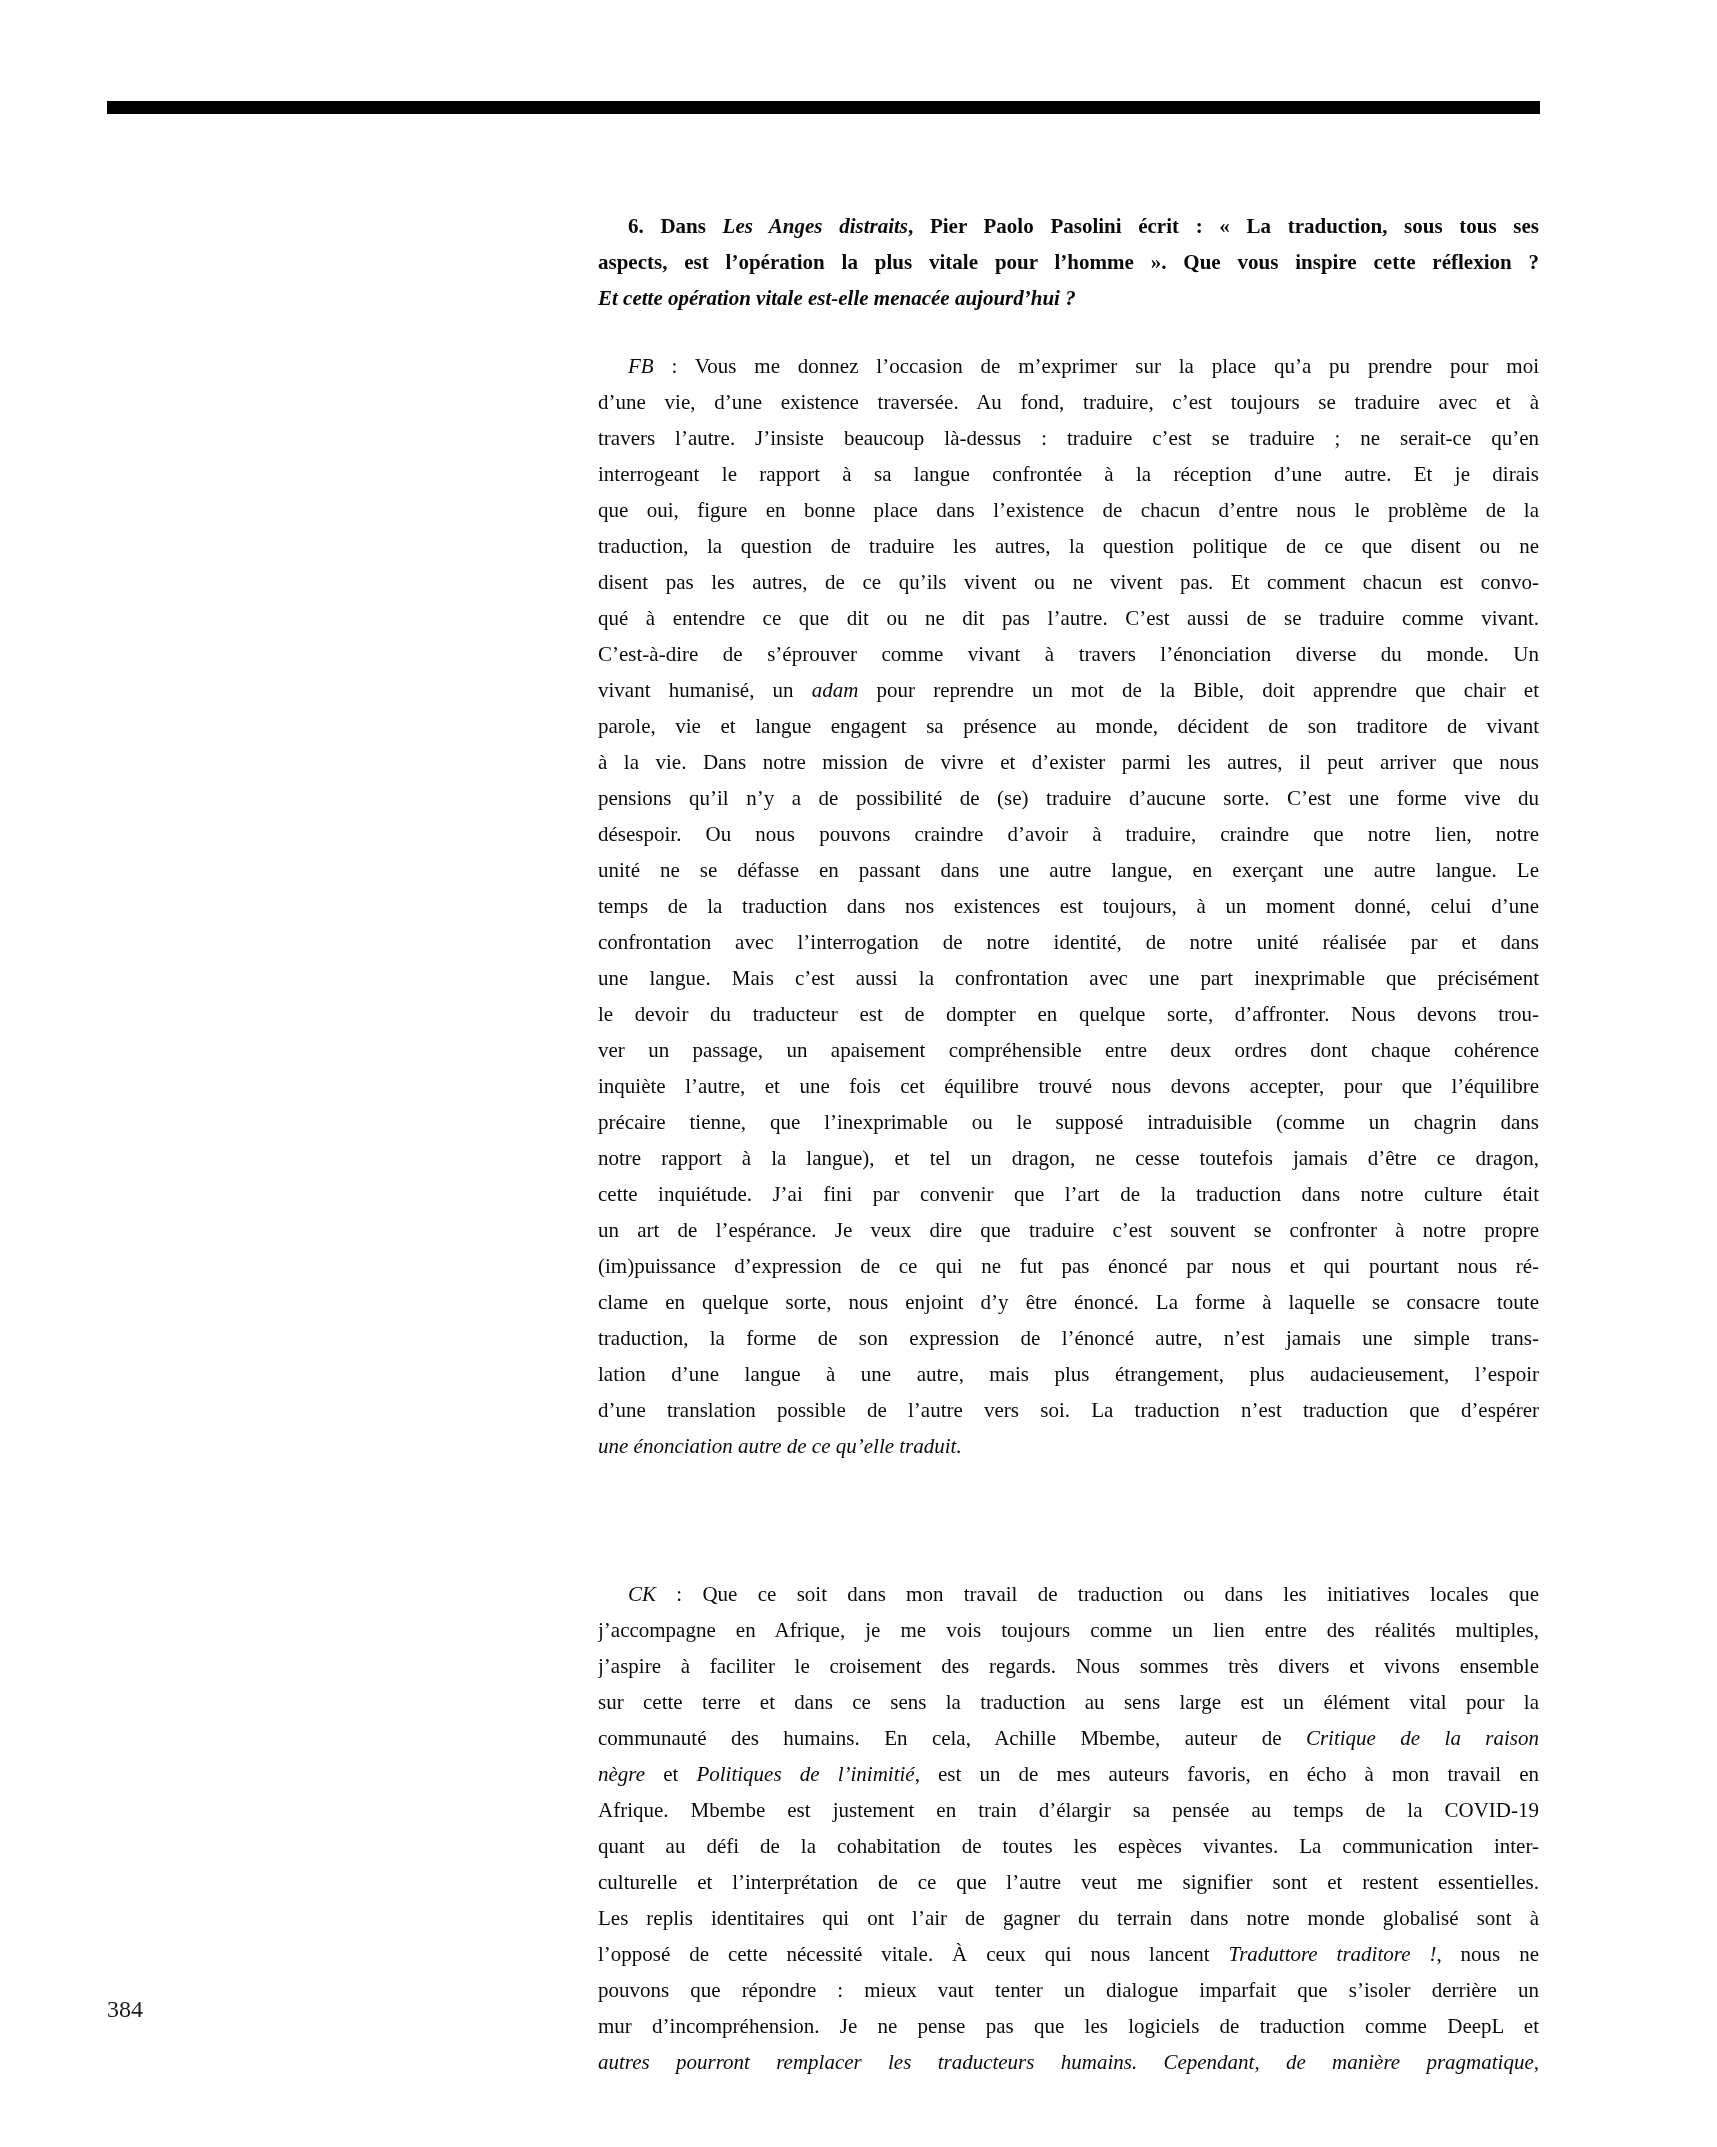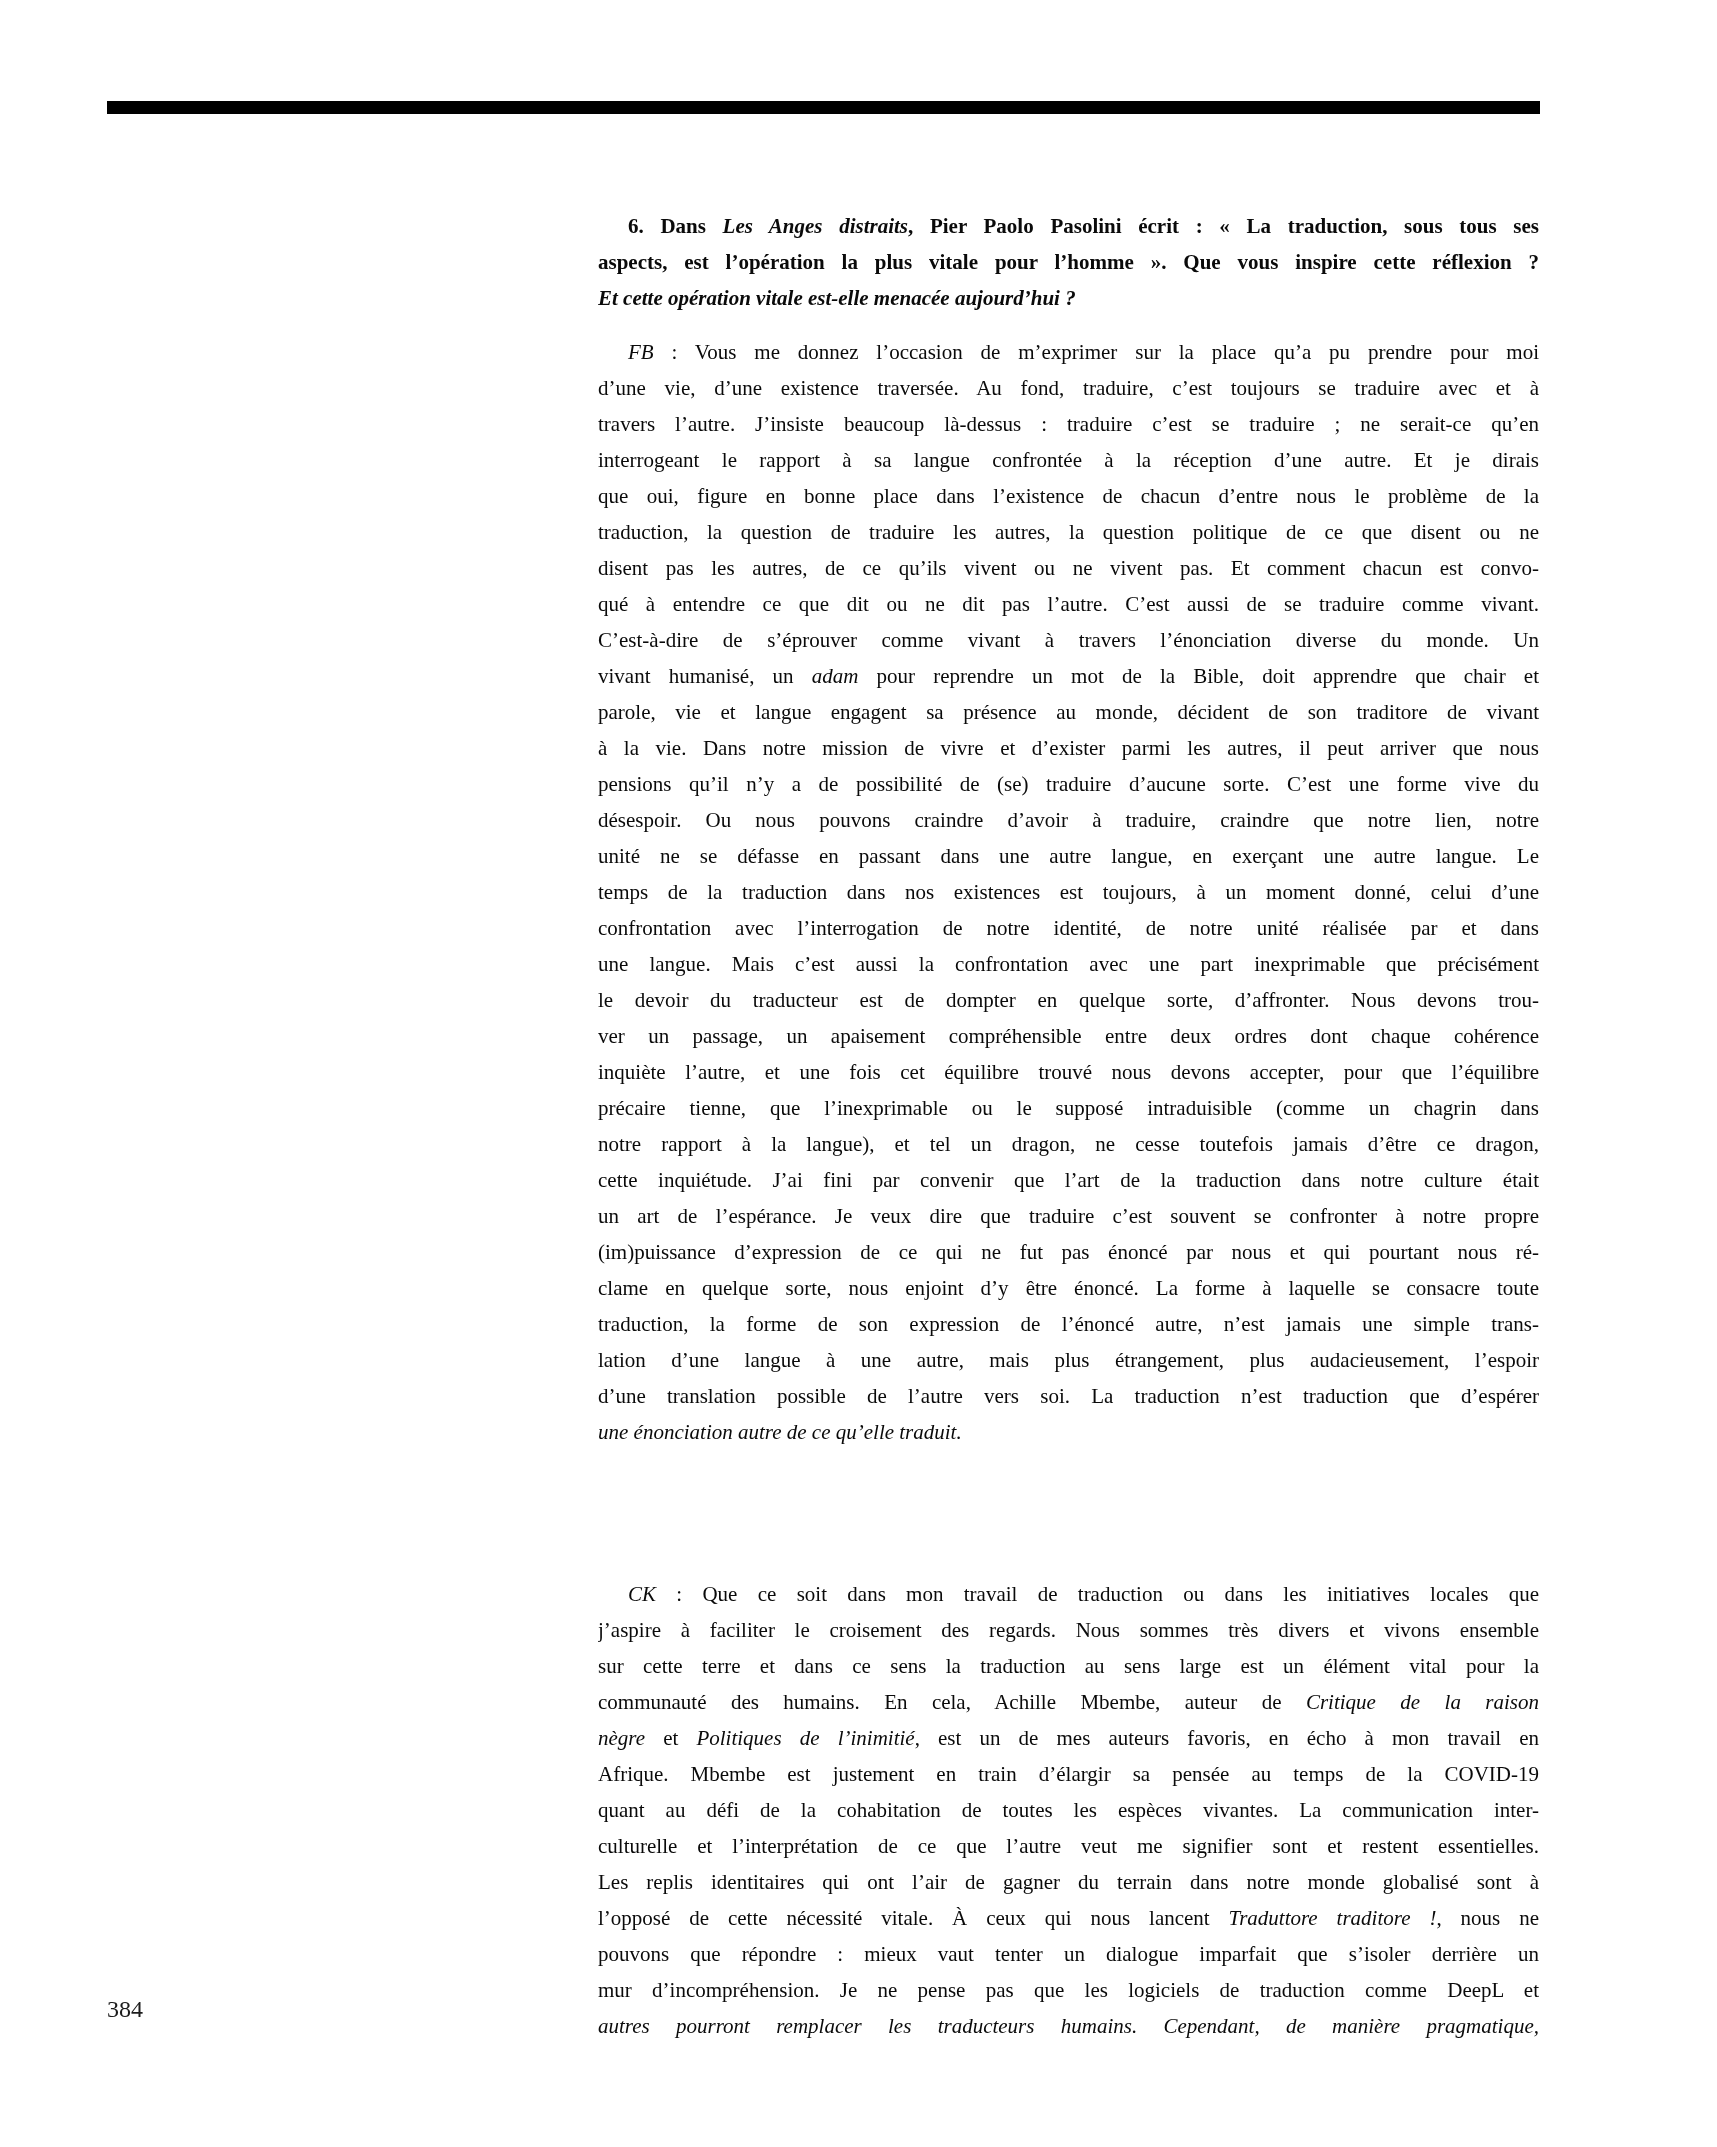--- a/index.html
+++ b/index.html
@@ -24,21 +24,21 @@
     left: 598px;
     width: 941px;
     font-size: 21px;
     line-height: 36px;
   }
   .question-block {
     top: 208px;
     font-weight: bold;
     font-size: 21px;
   }
-  .fb-block { top: 334px; }
+  .fb-block { top: 348px; }
   .ck-block { top: 1576px; }
   .line {
     height: 36px;
     overflow: hidden;
     text-align: justify;
     text-align-last: justify;
   }
   .line.first { text-indent: 30px; }
   .line.last { text-align-last: left; font-style: italic; }
   
@@ -93,20 +93,21 @@
       <div class="line">(im)puissance d’expression de ce qui ne fut pas énoncé par nous et qui pourtant nous ré-</div>
       <div class="line">clame en quelque sorte, nous enjoint d’y être énoncé. La forme à laquelle se consacre toute</div>
       <div class="line">traduction, la forme de son expression de l’énoncé autre, n’est jamais une simple trans-</div>
       <div class="line">lation d’une langue à une autre, mais plus étrangement, plus audacieusement, l’espoir</div>
       <div class="line">d’une translation possible de l’autre vers soi. La traduction n’est traduction que d’espérer</div>
       <div class="line last">une énonciation autre de ce qu’elle traduit.</div>
     </section>
 
   <section class="textcol ck-block">
       <div class="line first"><i>CK</i> : Que ce soit dans mon travail de traduction ou dans les initiatives locales que</div>
+      <div class="line">j’accompagne en Afrique, je me vois toujours comme un lien entre des réalités multiples,</div>
       <div class="line">j’aspire à faciliter le croisement des regards. Nous sommes très divers et vivons ensemble</div>
       <div class="line">sur cette terre et dans ce sens la traduction au sens large est un élément vital pour la</div>
       <div class="line">communauté des humains. En cela, Achille Mbembe, auteur de <i>Critique de la raison</i></div>
       <div class="line"><i>nègre</i> et <i>Politiques de l’inimitié</i>, est un de mes auteurs favoris, en écho à mon travail en</div>
       <div class="line">Afrique. Mbembe est justement en train d’élargir sa pensée au temps de la COVID-19</div>
       <div class="line">quant au défi de la cohabitation de toutes les espèces vivantes. La communication inter-</div>
       <div class="line">culturelle et l’interprétation de ce que l’autre veut me signifier sont et restent essentielles.</div>
       <div class="line">Les replis identitaires qui ont l’air de gagner du terrain dans notre monde globalisé sont à</div>
       <div class="line">l’opposé de cette nécessité vitale. À ceux qui nous lancent <i>Traduttore traditore !</i>, nous ne</div>
       <div class="line">pouvons que répondre : mieux vaut tenter un dialogue imparfait que s’isoler derrière un</div>

